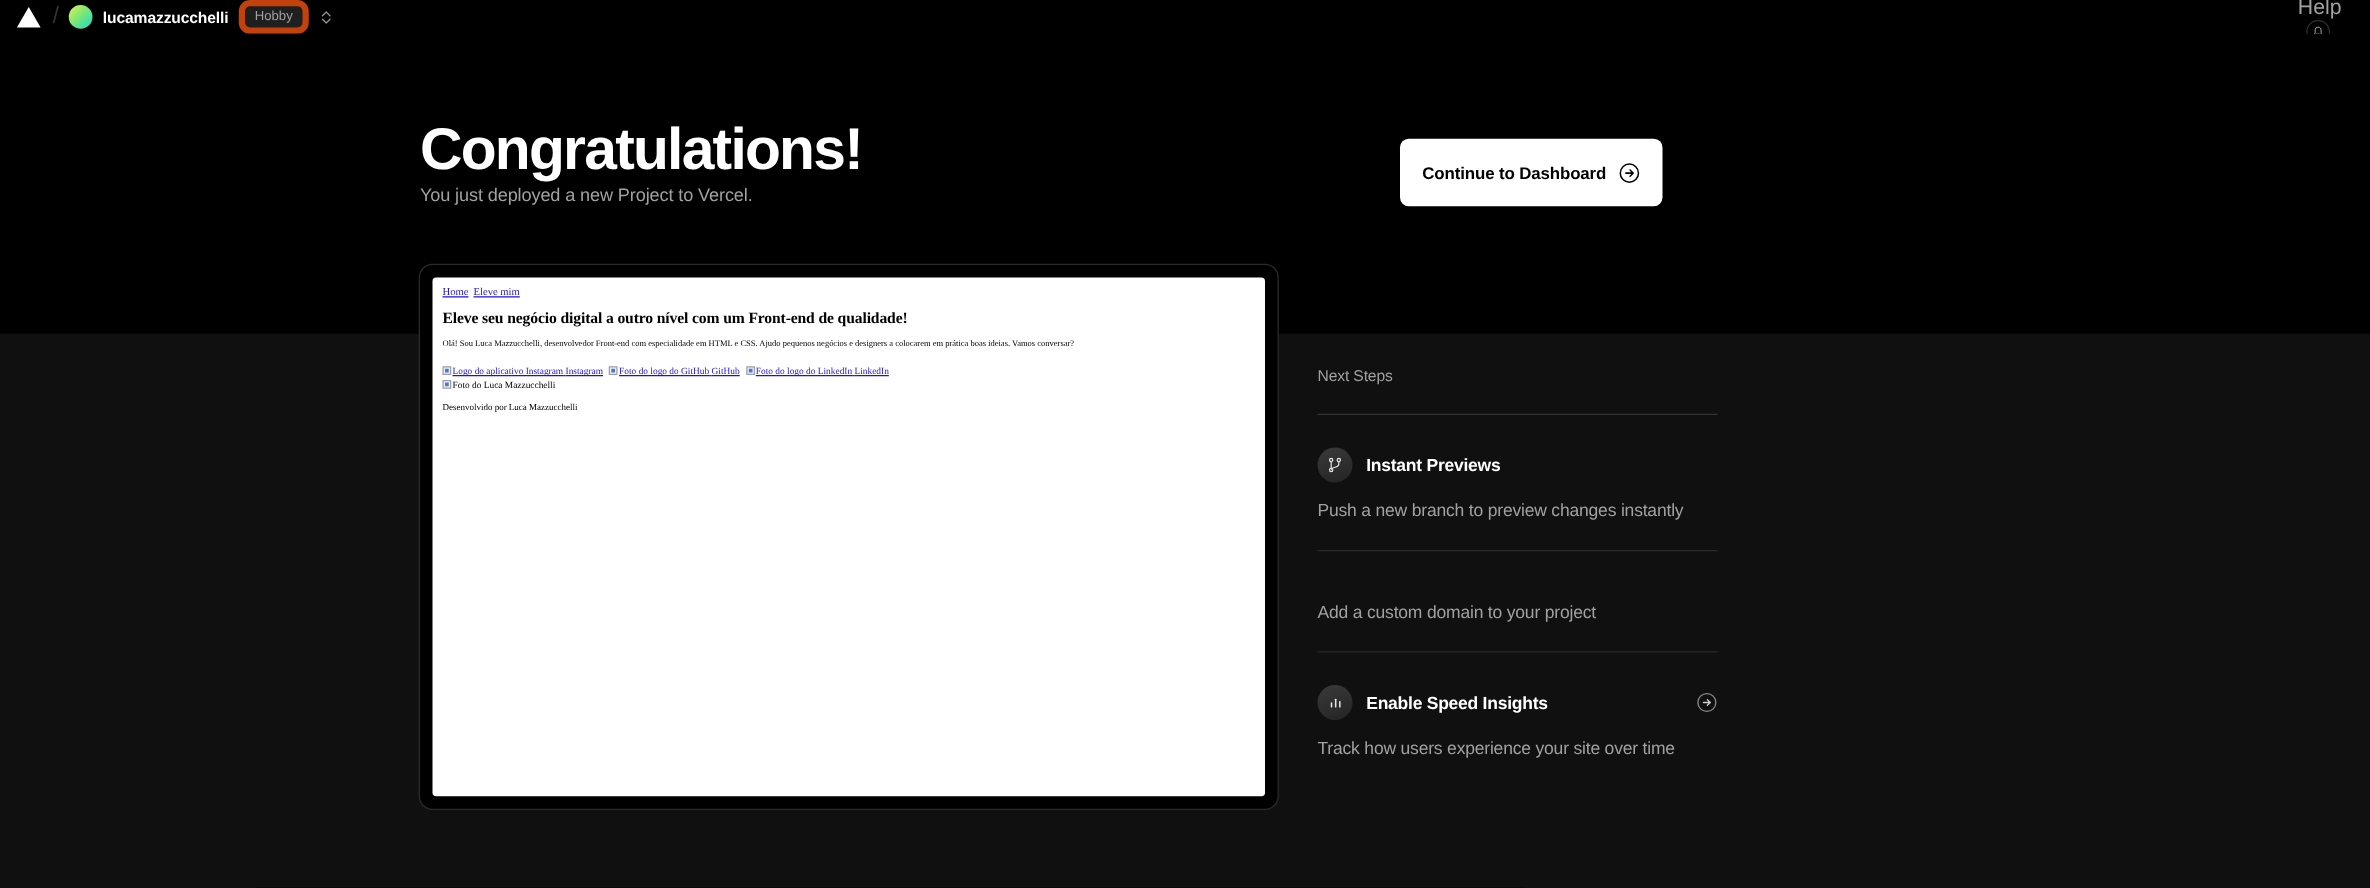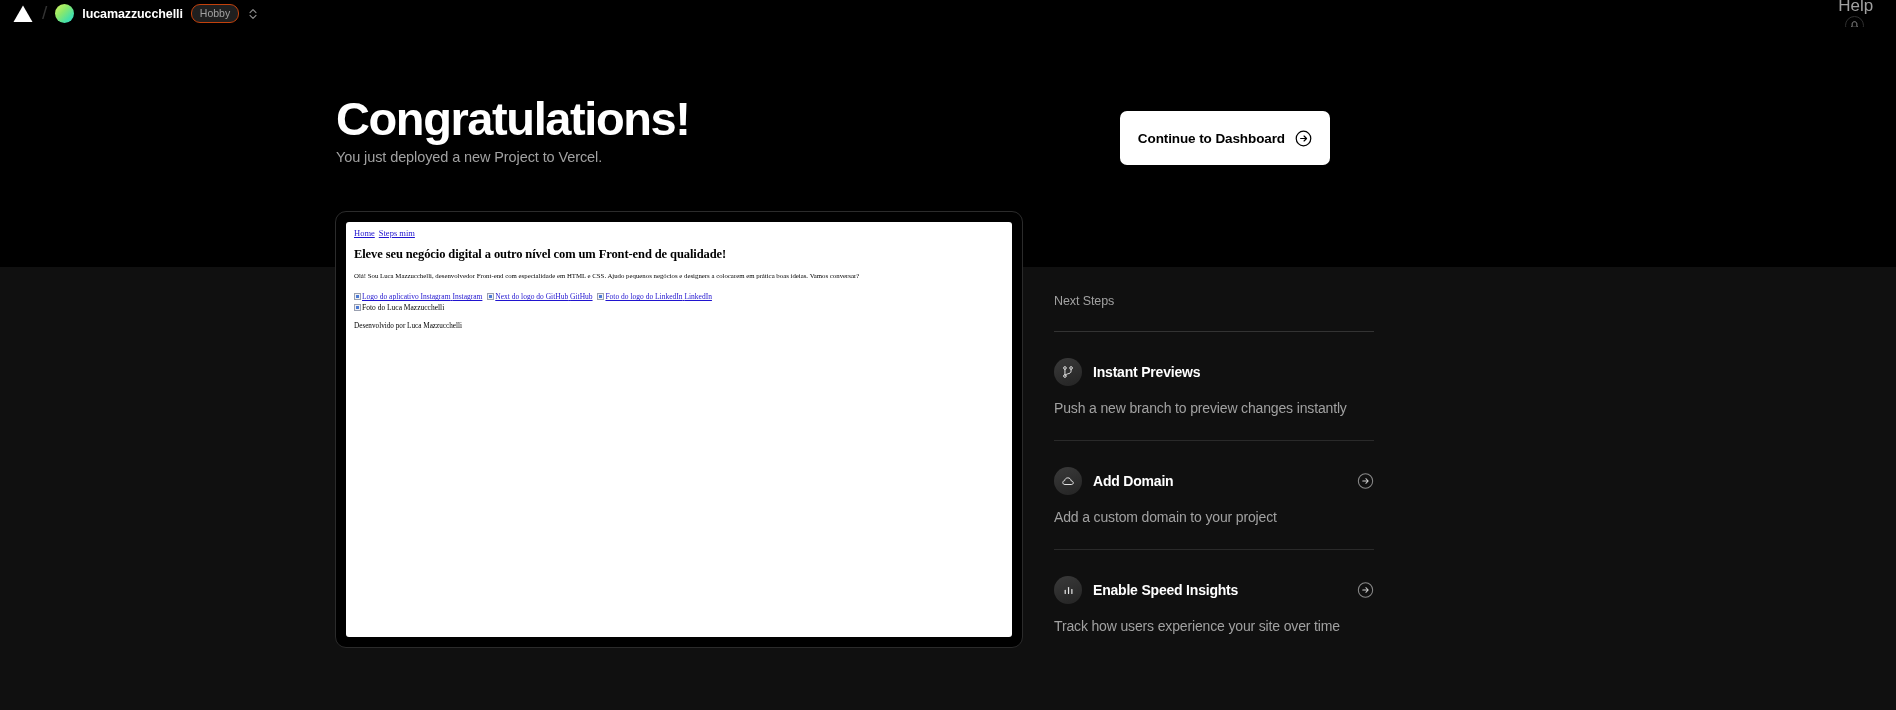--- a/index.html
+++ b/index.html
@@ -68,21 +68,21 @@
     color: #ffffff;
     margin-left: 8px;
     letter-spacing: -0.1px;
   }
 
   .plan-badge {
     margin-left: 8px;
     font-size: 10.5px;
     color: #a1a1a1;
     background: #1f1f1f;
-    border: 1px solid #c2410c;
+    border: 5px solid #c2410c;
     border-radius: 9px;
     padding: 1px 8px 2px;
     line-height: 1.35;
   }
 
   .selector-chevrons {
     margin-left: 8px;
     width: 12px;
     height: 16px;
     display: flex;
@@ -413,31 +413,31 @@
   </button>
 </div>
 
 <div class="lower">
 
   <div class="preview-card">
     <div class="preview-frame">
       <div class="site">
 
         <div class="site-nav">
-          <a href="#">Home</a><a href="#">Steps mim</a>
+          <a href="#">Home</a><a href="#">Eleve mim</a>
         </div>
 
         <div class="site-h1">Eleve seu negócio digital a outro nível com um Front-end de qualidade!</div>
 
         <div class="site-p">Olá! Sou Luca Mazzucchelli, desenvolvedor Front-end com especialidade em HTML e CSS. Ajudo pequenos negócios e designers a colocarem em prática boas ideias. Vamos conversar?</div>
 
 
         <div class="site-links">
           <a href="#"><span class="brk"></span><span>Logo do aplicativo Instagram</span> <span>Instagram</span></a>
-          <a href="#"><span class="brk"></span><span>Next do logo do GitHub</span> <span>GitHub</span></a>
+          <a href="#"><span class="brk"></span><span>Foto do logo do GitHub</span> <span>GitHub</span></a>
           <a href="#"><span class="brk"></span><span>Foto do logo do LinkedIn</span> <span>LinkedIn</span></a>
           <br>
           <span style="color:#000;text-align:right;"><span class="brk"></span><span>Foto do Luca Mazzucchelli</span></span>
         </div>
 
         <div class="site-foot">Desenvolvido por Luca Mazzucchelli</div>
       </div>
     </div>
   </div>
 
@@ -457,34 +457,20 @@
             <path d="M11.5 4.9 V7 C11.5 9.2 9.6 9.6 7.8 10.1 C6.5 10.5 5.3 11 4.8 11.8" stroke="#e6e6e6" stroke-width="1.1" fill="none" stroke-linecap="round"></path>
           </svg>
         </div>
         <div class="ns-title">Instant Previews</div>
       </div>
       <div class="ns-desc">Push a new branch to preview changes instantly</div>
       <div class="ns-item-rule"></div>
     </div>
 
     <div class="ns-item">
-      <div class="ns-row">
-        <div class="ns-icon">
-          <svg width="15" height="15" viewBox="0 0 16 16" aria-hidden="true">
-            <path d="M4.2 11.2 C2.7 11.2 1.9 10.2 1.9 9.1 C1.9 8 2.8 7.1 3.9 7.1 C4.1 5.3 5.5 4.1 7.3 4.1 C9.2 4.1 10.6 5.5 10.8 7.3 C12.1 7.4 13.1 8.3 13.1 9.4 C13.1 10.5 12.2 11.2 10.9 11.2 Z" stroke="#e6e6e6" stroke-width="1.05" fill="none" stroke-linejoin="round"></path>
-          </svg>
-        </div>
-        <div class="ns-title">Add Domain</div>
-        <div class="ns-arrow">
-          <svg width="17" height="17" viewBox="0 0 18 18" aria-hidden="true">
-            <circle cx="9" cy="9" r="7.6" stroke="#8a8a8a" stroke-width="1.1" fill="none"></circle>
-            <path d="M6.1 9 H11.8 M9.4 6.6 L11.9 9 L9.4 11.4" stroke="#cfcfcf" stroke-width="1.1" fill="none" stroke-linecap="round" stroke-linejoin="round"></path>
-          </svg>
-        </div>
-      </div>
       <div class="ns-desc">Add a custom domain to your project</div>
       <div class="ns-item-rule"></div>
     </div>
 
     <div class="ns-item">
       <div class="ns-row">
         <div class="ns-icon">
           <svg width="13" height="13" viewBox="0 0 16 16" aria-hidden="true">
             <rect x="3.2" y="7.2" width="1.5" height="5.2" rx="0.7" fill="#e6e6e6"></rect>
             <rect x="7.3" y="3.6" width="1.5" height="8.8" rx="0.7" fill="#e6e6e6"></rect>

